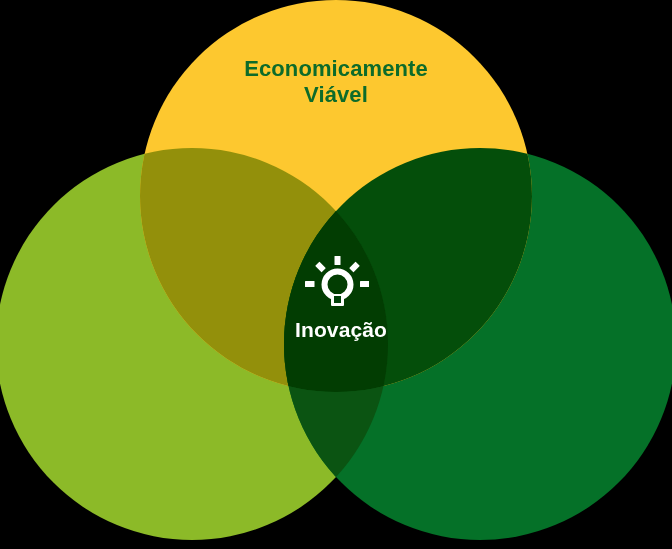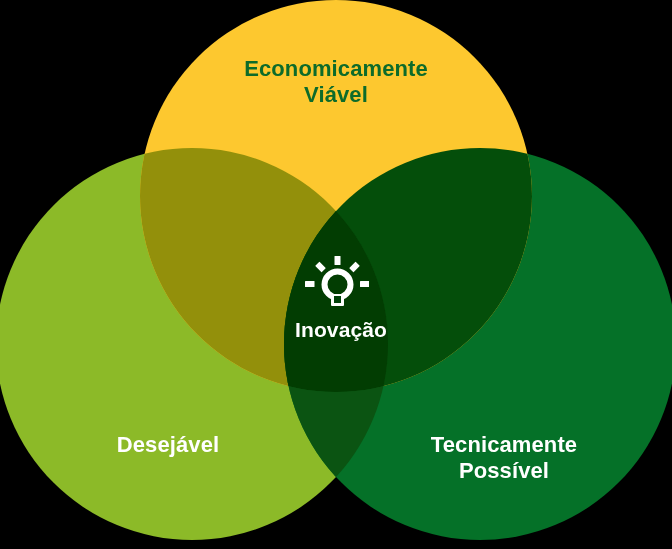--- a/index.html
+++ b/index.html
@@ -142,20 +142,17 @@
 
         <rect x="26" y="38" width="13" height="12" rx="1"></rect>
         <rect x="29" y="40" width="7" height="7" fill="#02430b"></rect>
       </g>
     </svg>
   </div>
 
   <div class="venn-label" id="label-economic" style="color: rgb(13, 107, 42);">Economicamente
 Viável</div>
 
-  <div class="venn-label" id="label-desirable" style="color: rgb(255, 255, 255);">Desejável</div>
 
-  <div class="venn-label" id="label-technical" style="color: rgb(255, 255, 255);">Tecnicamente
-Possível</div>
 
   <div class="venn-label" id="label-innovation" style="color: rgb(255, 255, 255);">Inovação</div>
 
 </div>
 
 </body></html>

